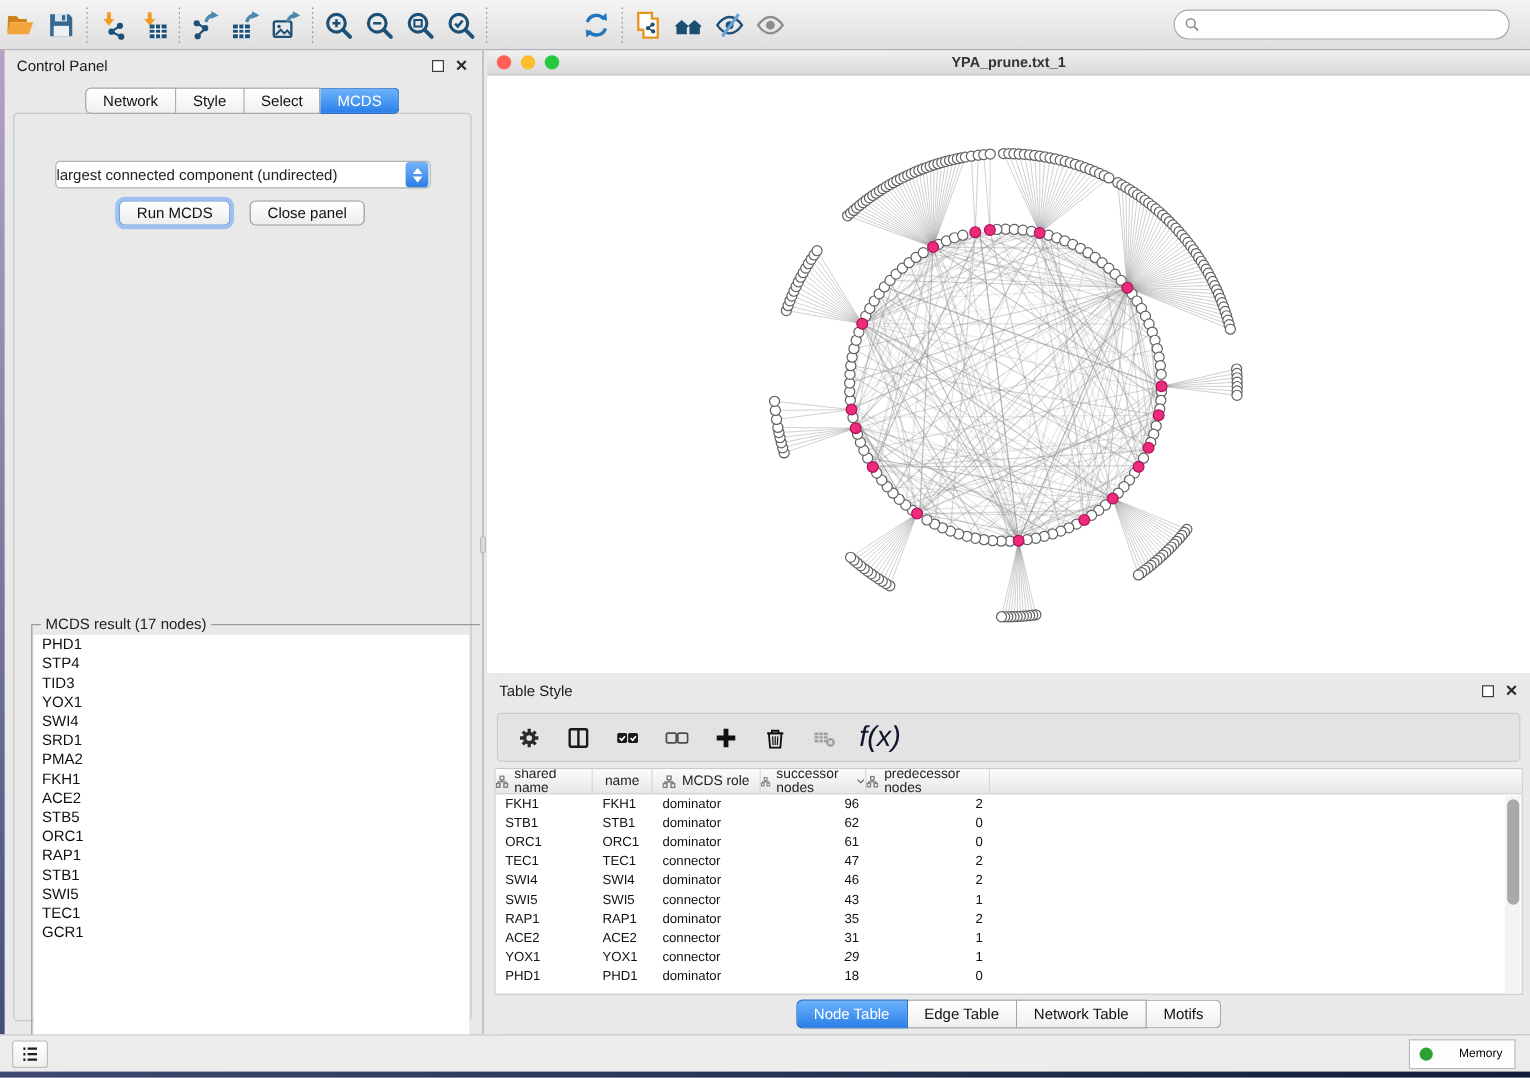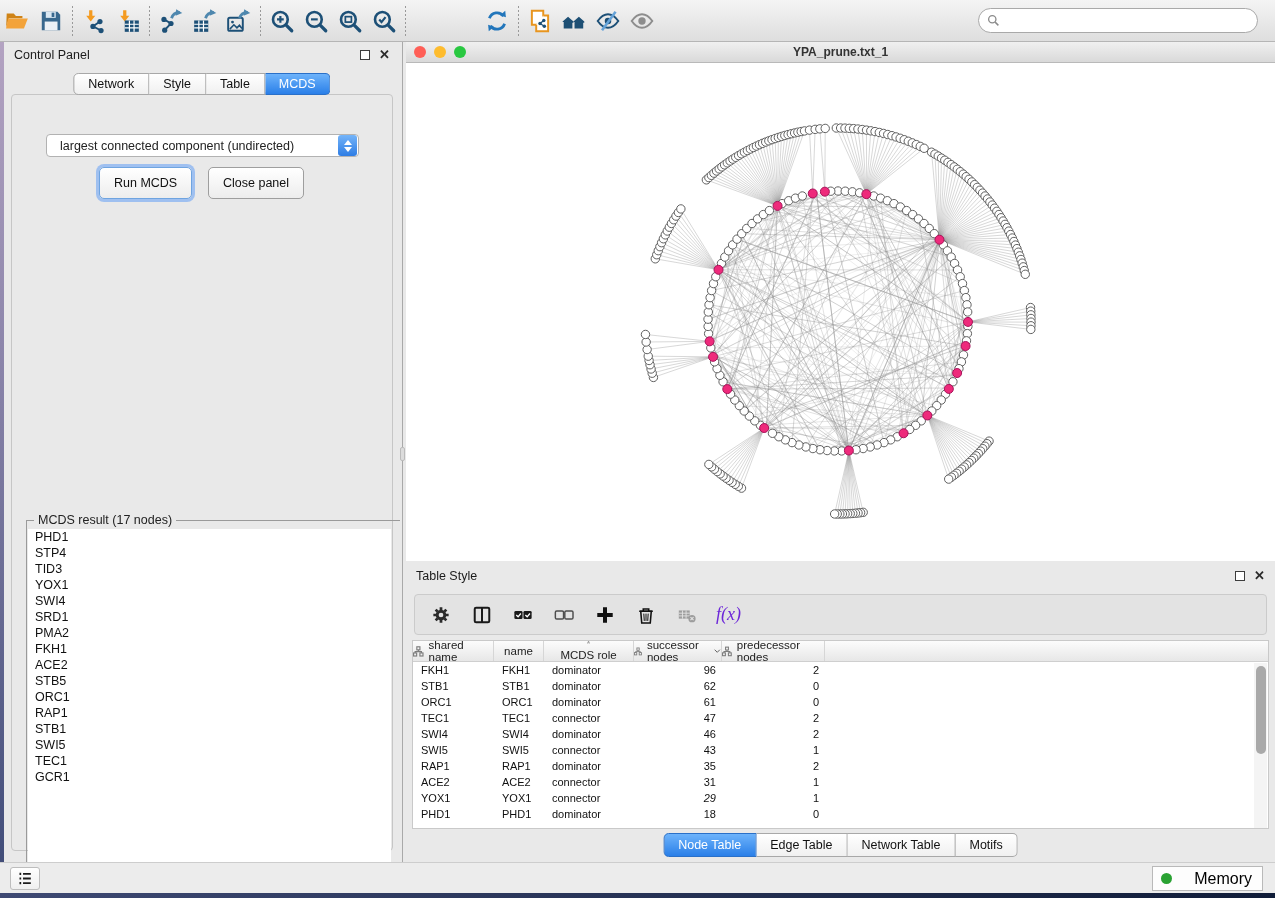--- a/index.html
+++ b/index.html
@@ -45,26 +45,26 @@
     color:#111; cursor:pointer; white-space:nowrap; }
   .seg-tab:first-child { border-left:1px solid #a8a8a8; border-radius:5px 0 0 5px; }
   .seg-tab:last-child { border-radius:0 5px 5px 0; }
   .seg-tab.sel { background:linear-gradient(#6db3fb,#2a7fe8); color:#fff; border-color:#2a70c8; }
 
   #cp-content { position:absolute; left:7px; top:52px; width:382px; height:757px;
     border:1px solid #c6c6c6; border-radius:4px; background:#e9e9e9; }
   #opt-label { position:absolute; top:20px; width:100%; text-align:center; font-size:12.5px; }
   #criterion-select { position:absolute; left:34px; top:39px; width:313px; height:23px;
     background:#fff; border:1px solid #b2b2b2; border-radius:4px; display:flex; align-items:center; cursor:pointer; }
-  #criterion-value { flex:1; padding-left:13px; font-size:12.5px; white-space:nowrap; }
+  #criterion-value { flex:1; padding-left:0; font-size:12.5px; white-space:nowrap; }
   #criterion-stepper { width:19px; height:21px; margin-right:1px; border-radius:3px;
     background:linear-gradient(#74b4f9,#2e7de4); display:flex; flex-direction:column; align-items:center; justify-content:center; gap:2px; }
   .chev-up { width:0; height:0; border-left:4px solid transparent; border-right:4px solid transparent; border-bottom:5px solid #fff; }
   .chev-dn { width:0; height:0; border-left:4px solid transparent; border-right:4px solid transparent; border-top:5px solid #fff; }
-  .push-btn { position:absolute; top:72px; height:32px; background:linear-gradient(#ffffff,#ededed);
+  .push-btn { position:absolute; top:72px; height:21px; background:linear-gradient(#ffffff,#ededed);
     border:1px solid #9e9e9e; border-radius:5px; font-size:12.5px; font-family:"Liberation Sans",sans-serif;
     color:#111; cursor:pointer; padding:0 14px;text-align:center; }
   #run-btn { left:87px; box-shadow:0 0 0 3px rgba(110,165,245,.6); border-color:#6fa4e0; }
   #closepanel-btn { left:196px; }
 
   #mcds-group { position:absolute; left:14px; top:425px; width:392px; height:372px;
     border:1px solid #9a9a9a; }
   #mcds-group-title { position:absolute; left:7px; top:-8px; background:#e9e9e9; padding:0 4px; font-size:12.5px; }
   #mcds-list { position:absolute; left:1px; top:8px; width:363px; height:362px; background:#fff; overflow:hidden; }
   .mcds-item { font-size:12.5px; line-height:16px; padding-left:7px; color:#111; }
@@ -90,21 +90,21 @@
   #net-canvas { position:absolute; left:0; top:21px; width:869px; height:498px; background:#fff; }
 
   
   #table-panel { position:absolute; left:0; top:519px; width:869px; height:301px; background:#e9e9e9; }
   #tp-toolbar { position:absolute; left:8px; top:33px; width:853px; height:41px;
     background:#e3e3e3; border:1px solid #cbcbcb; border-radius:4px;
     display:flex; align-items:center; padding-left:14px; gap:17px; }
   .tp-icon { width:24px; height:24px; display:flex; align-items:center; justify-content:center;
     background:none; border:none; cursor:pointer; }
   .tp-icon svg { width:20px; height:20px; }
-  .fx { font-family:Liberation Serif, serif; font-style:italic; font-size:18px; color:#6d28d9; }
+  .fx { font-family:Liberation Sans, sans-serif; font-style:italic; font-size:24px; color:#0f172a; }
 
   #node-table { position:absolute; left:6px; top:79px; width:857px; height:189px;
     background:#fff; border:1px solid #c9c9c9; overflow:hidden; }
   #nt-header { display:flex; height:21px; background:linear-gradient(#fcfcfc,#e7e7e7);
     border-bottom:1px solid #cfcfcf; }
   .nt-hcell { display:flex; align-items:center; justify-content:center; gap:5px;
     border-right:1px solid #d6d6d6; font-size:11.5px; color:#222; cursor:pointer; }
   .nt-row { display:flex; height:16px; align-items:center; }
   .nt-cell { font-size:11px; color:#111; overflow:hidden; white-space:nowrap; }
   .num { text-align:right; }
@@ -114,21 +114,21 @@
   #tp-tabs { position:absolute; top:272px; left:50%; transform:translateX(-50%); display:flex; }
   #tp-tabs .seg-tab { font-size:12.5px; height:24px; line-height:22px; }
 
   
   #statusbar { left:0; top:862px; width:1275px; height:31px; background:#ececec; border-top:1px solid #cdcdcd; }
   #list-btn { position:absolute; left:10px; top:4px; width:30px; height:23px;
     background:linear-gradient(#fff,#efefef); border:1px solid #bdbdbd; border-radius:3px;
     display:flex; align-items:center; justify-content:center; cursor:pointer; }
   #memory-btn { position:absolute; right:12px; top:3px; height:25px; padding:0 10px 0 8px;
     background:#fdfdfd; border:1px solid #b9b9b9; display:flex; align-items:center; gap:22px;
-    font-size:16px; cursor:pointer; font-family:"Liberation Sans",sans-serif; }
+    font-size:10px; cursor:pointer; font-family:"Liberation Sans",sans-serif; }
   #memory-dot { width:11px; height:11px; border-radius:50%; background:#1fا; }
 </style>
 </head>
 <body>
 
 <div id="toolbar" class="abs">
   <button class="tb-btn">
     <svg viewBox="0 0 24 24">
       <path d="M2.5 5h6.5l2 2.3h6v2.2H4.5L2 18z" fill="#cf8316"></path>
       <path d="M3.8 9.8h18.2L18.4 19H1.9z" fill="#f3a33a"></path>
@@ -271,21 +271,21 @@
     <div class="panel-titlebar">
       <span class="panel-title">Control Panel</span>
       <span class="panel-win-icons">
         <span class="float-box"></span>
         <span class="close-x">✕</span>
       </span>
     </div>
     <div id="cp-tabs">
         <div class="seg-tab">Network</div>
         <div class="seg-tab">Style</div>
-        <div class="seg-tab">Table</div>
+        <div class="seg-tab">Select</div>
         <div class="seg-tab sel">MCDS</div>
       </div>
     <div id="cp-content">
       <div id="criterion-select">
         <span id="criterion-value">largest connected component (undirected)</span>
         <span id="criterion-stepper">
           <span class="chev-up"></span>
             <span class="chev-dn"></span>
         </span>
       </div>
@@ -1131,21 +1131,21 @@
                   <rect x="0.6" y="7" width="3.2" height="3.2"></rect>
                   <rect x="7.2" y="7" width="3.2" height="3.2"></rect>
                   <path d="M5.6 3.8v1.8M2.2 7V5.6h6.6V7"></path>
                 </g>
               </svg>
               <span>shared name</span>
             </div>
             <div class="nt-hcell" style="width: 50px;">
               <span>name</span>
             </div>
-            <div class="nt-hcell" style="width: 90px; flex-direction: column;">
+            <div class="nt-hcell" style="width: 90px;">
               <svg viewBox="0 0 11 11" width="11" height="11">
                 <g fill="none" stroke="#7d7d7d" stroke-width="1.2">
                   <rect x="4" y="0.6" width="3.2" height="3.2"></rect>
                   <rect x="0.6" y="7" width="3.2" height="3.2"></rect>
                   <rect x="7.2" y="7" width="3.2" height="3.2"></rect>
                   <path d="M5.6 3.8v1.8M2.2 7V5.6h6.6V7"></path>
                 </g>
               </svg>
               <span>MCDS role</span>
             </div>

